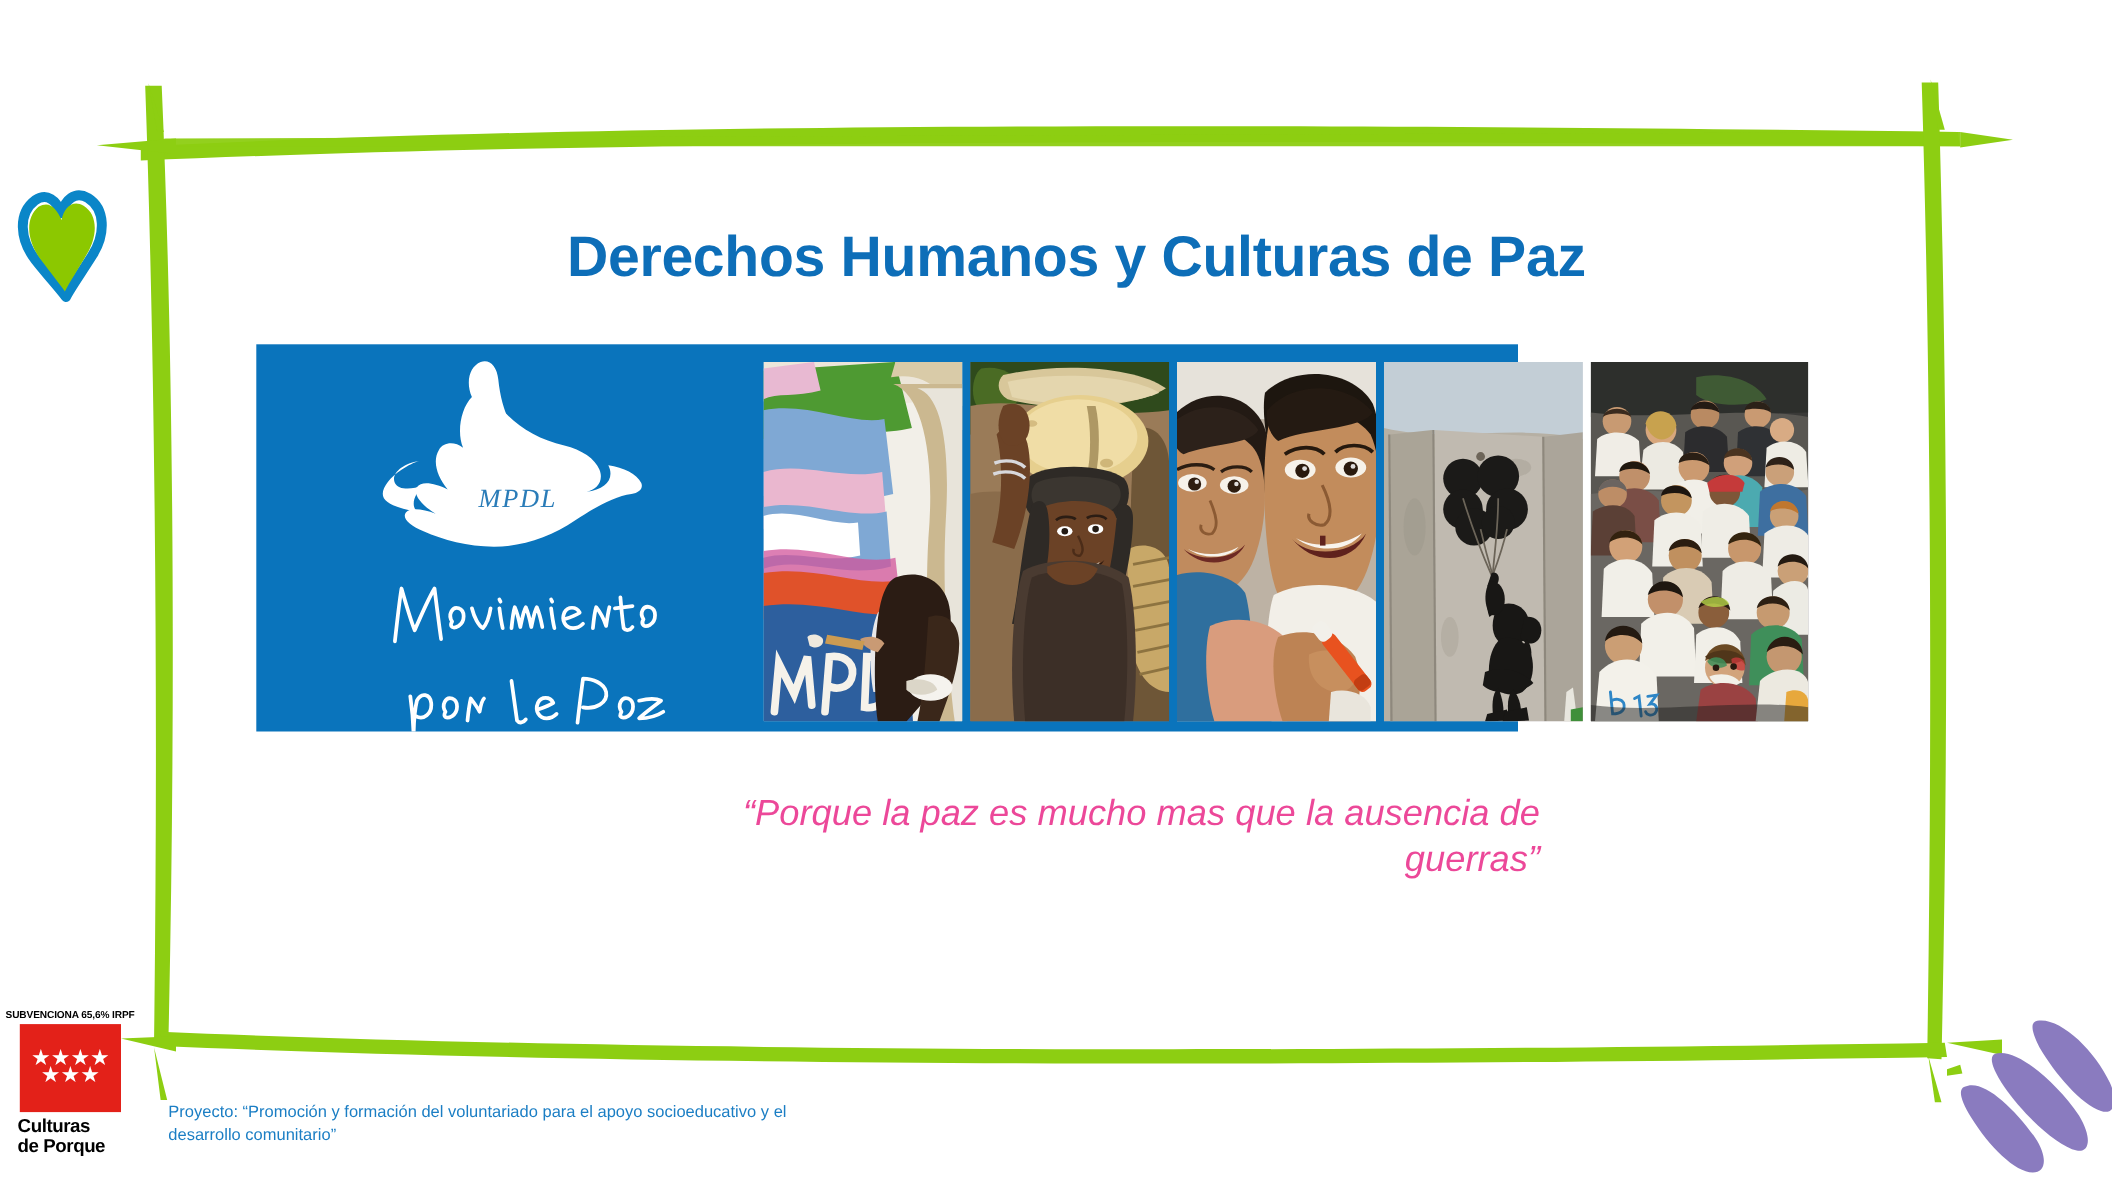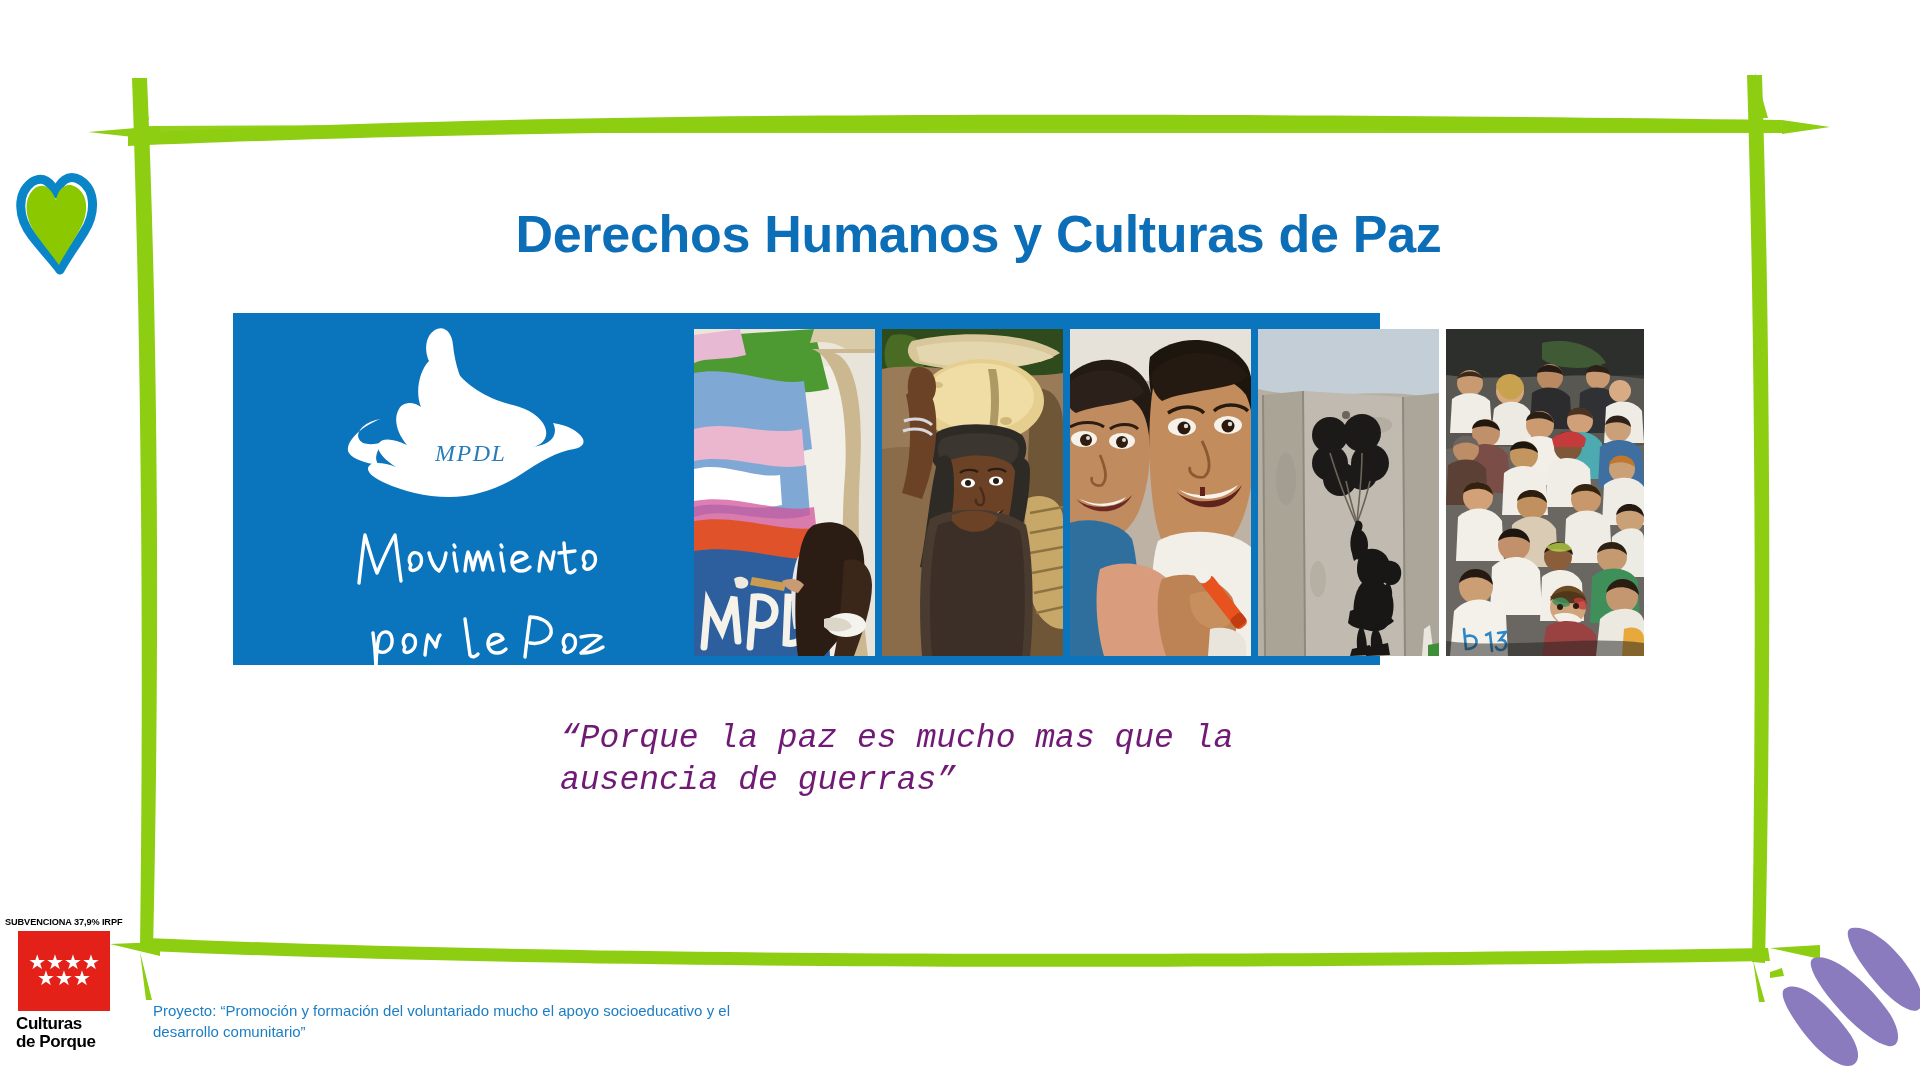--- a/index.html
+++ b/index.html
@@ -50,26 +50,25 @@
     width:181px; height:327px;
     overflow:hidden;
     flex:0 0 auto;
   }
   .photo:last-child { width:198px; }
   .photo svg, .photo .ph { position:absolute; inset:0; width:100%; height:100%; display:block; }
 
   
   .quote {
     position:absolute; left:560px; top:718px; width:840px;
-    text-align:left;
+    text-align:right;
     font-size:33px;
     font-style:italic;
-    color:#701a75;
+    color:#ec4899;
     line-height:1.28;
-    font-family:Liberation Mono, monospace;
   }
 
   
   .footer-text {
     position:absolute; left:153px; top:1000px; width:620px;
     font-size:15px;
     color:#1b7ec4;
     line-height:1.42;
   }
 
@@ -540,26 +539,26 @@
           <path d="M0,312 C60,320 140,306 198,314 L198,327 L0,327 Z" fill="#20201e" opacity="0.5"></path>
         </svg>
       </div>
 
     </div>
   </div>
 
   <div class="quote">“Porque la paz es mucho mas que la ausencia de guerras”</div>
 
   <div class="footer-text">
-    <span>Proyecto: “Promoción y formación del voluntariado mucho el apoyo</span>
+    <span>Proyecto: “Promoción y formación del voluntariado para el apoyo</span>
     <span>socioeducativo y el desarrollo comunitario”</span>
   </div>
 
   <div class="cam-logo">
-    <div class="cam-sub">SUBVENCIONA 37,9% IRPF</div>
+    <div class="cam-sub">SUBVENCIONA 65,6% IRPF</div>
     <div class="cam-red">
       <div class="cam-stars">★★★★</div>
       <div class="cam-stars row2">★★★</div>
     </div>
     <div class="cam-name">
       <div>Culturas</div>
       <div>de Porque</div>
     </div>
   </div>
 

